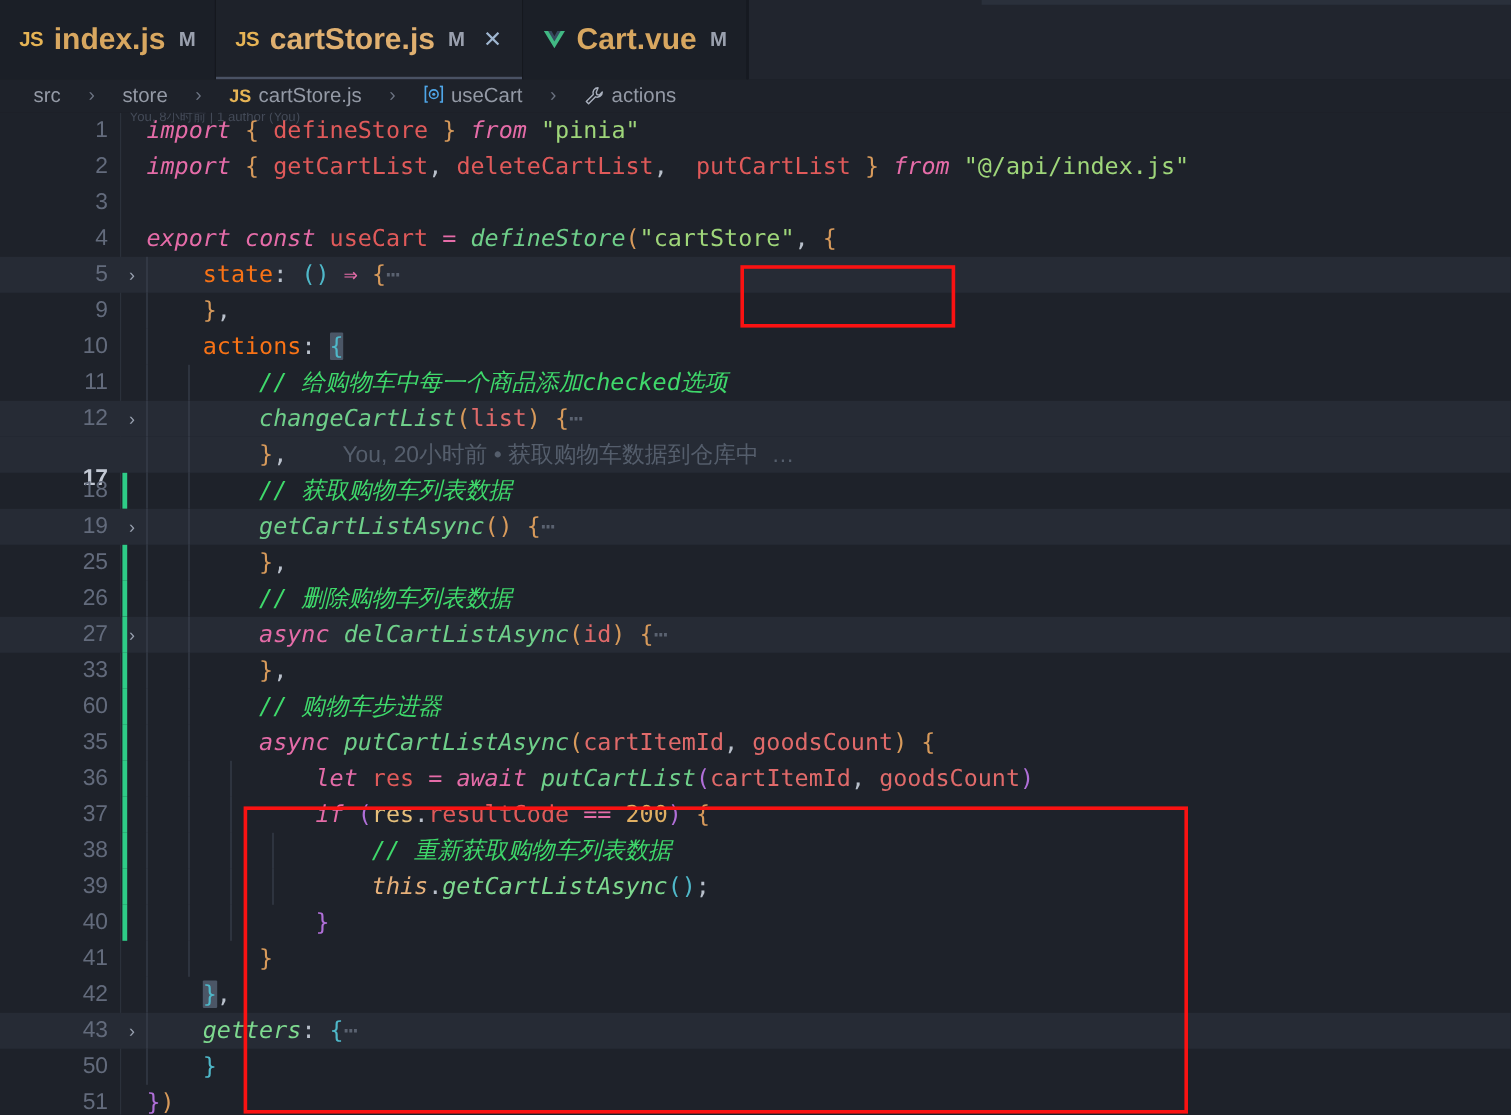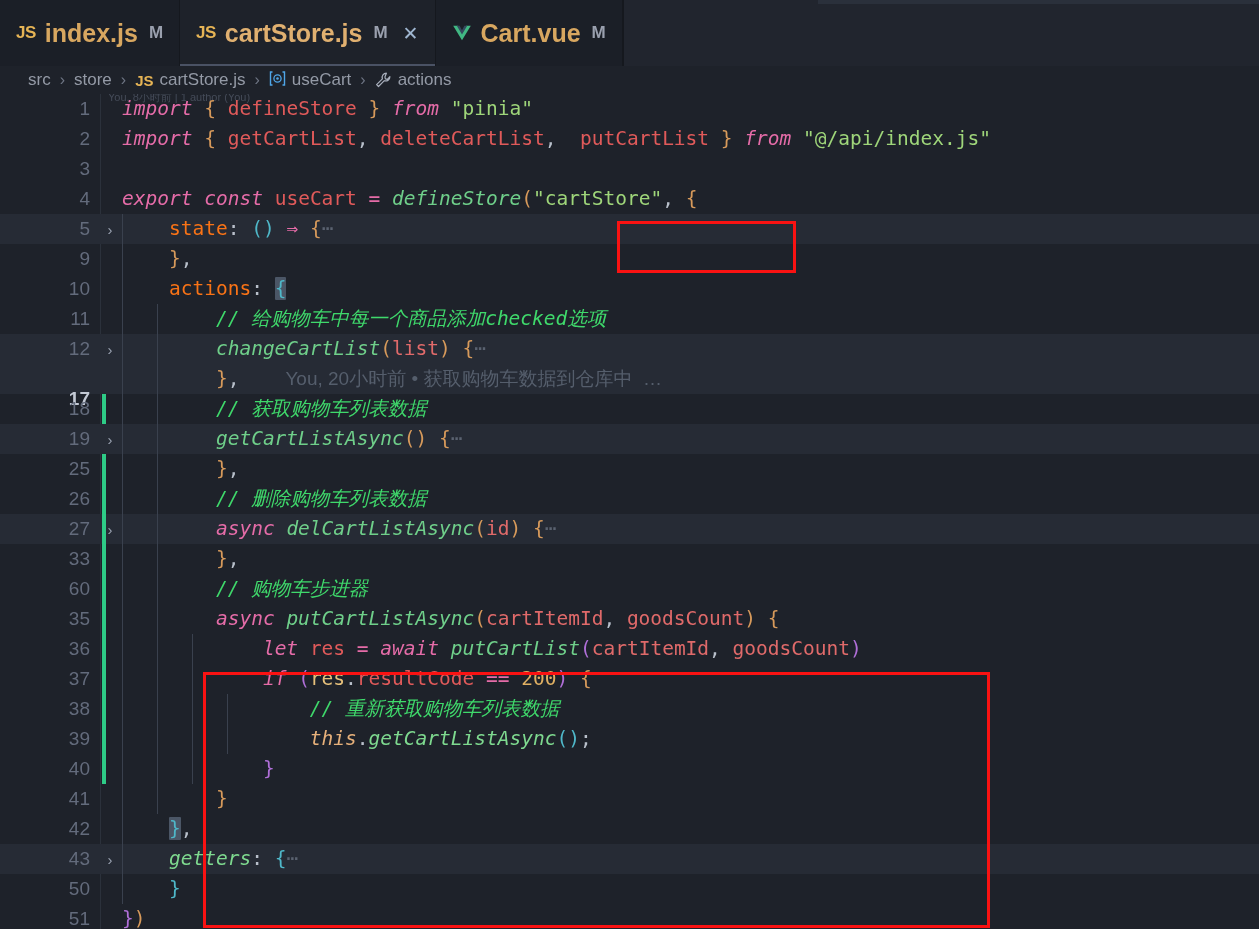--- a/index.html
+++ b/index.html
@@ -35,21 +35,21 @@
     color:#e6b455;font-weight:bold;font-size:17px;
     font-family:"Liberation Sans",sans-serif;letter-spacing:-0.5px;
   }
   .tab-icon-vue{position:relative;width:20px;height:16px;display:inline-block;}
   .tab-icon-vue svg{display:block;}
   .tab-mod{color:#9aa0ae;font-family:"Liberation Sans",sans-serif;font-size:17px;font-weight:bold;margin-left:2px;}
   .tab-close{color:#9fb6d0;font-size:19px;margin-left:6px;line-height:1;font-family:"Liberation Sans",sans-serif;}
 
   
   .breadcrumb{
-    height:28px;display:flex;align-items:center;gap:2px;
+    height:28px;display:flex;align-items:center;gap:16px;
     padding-left:28px;background:#1e222a;
     font-family:"Liberation Sans",sans-serif;font-size:17px;color:#949aa6;
   }
   .bc-seg{display:flex;align-items:center;gap:6px;}
   .bc-sep{color:#6d7483;margin:0 7px;font-size:16px;}
   .bc-js{color:#e6b455;font-weight:bold;font-size:15px;}
   .bc-var{
     display:inline-block;color:#4fa6e8;font-size:13px;font-weight:bold;
     letter-spacing:-1px;
   }

